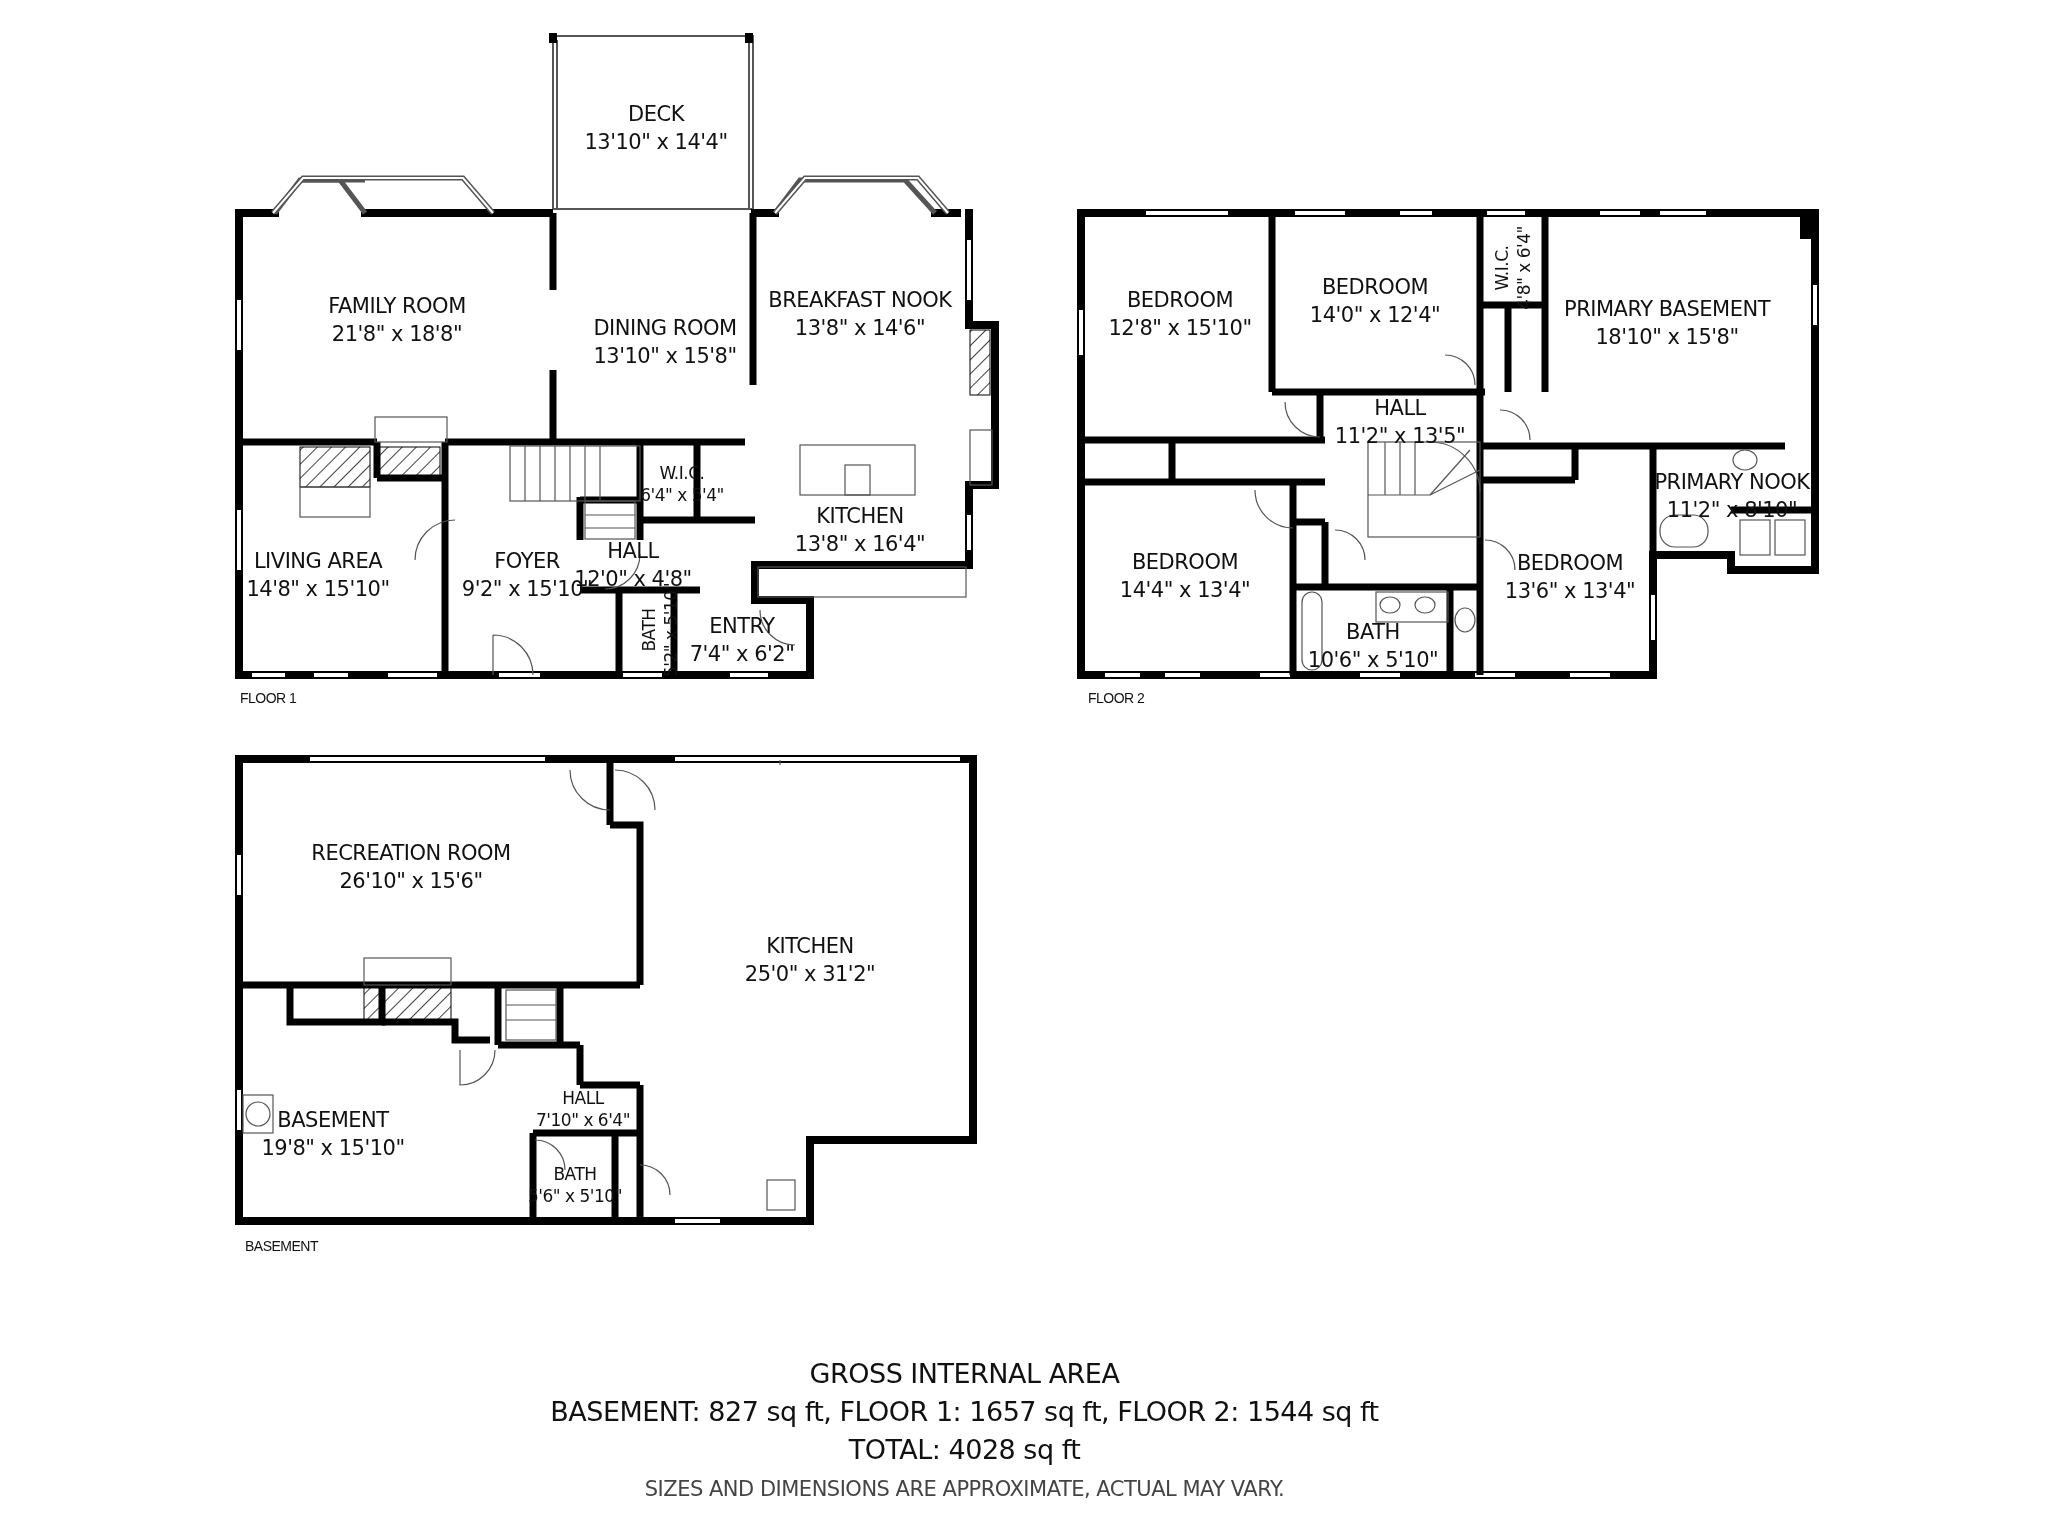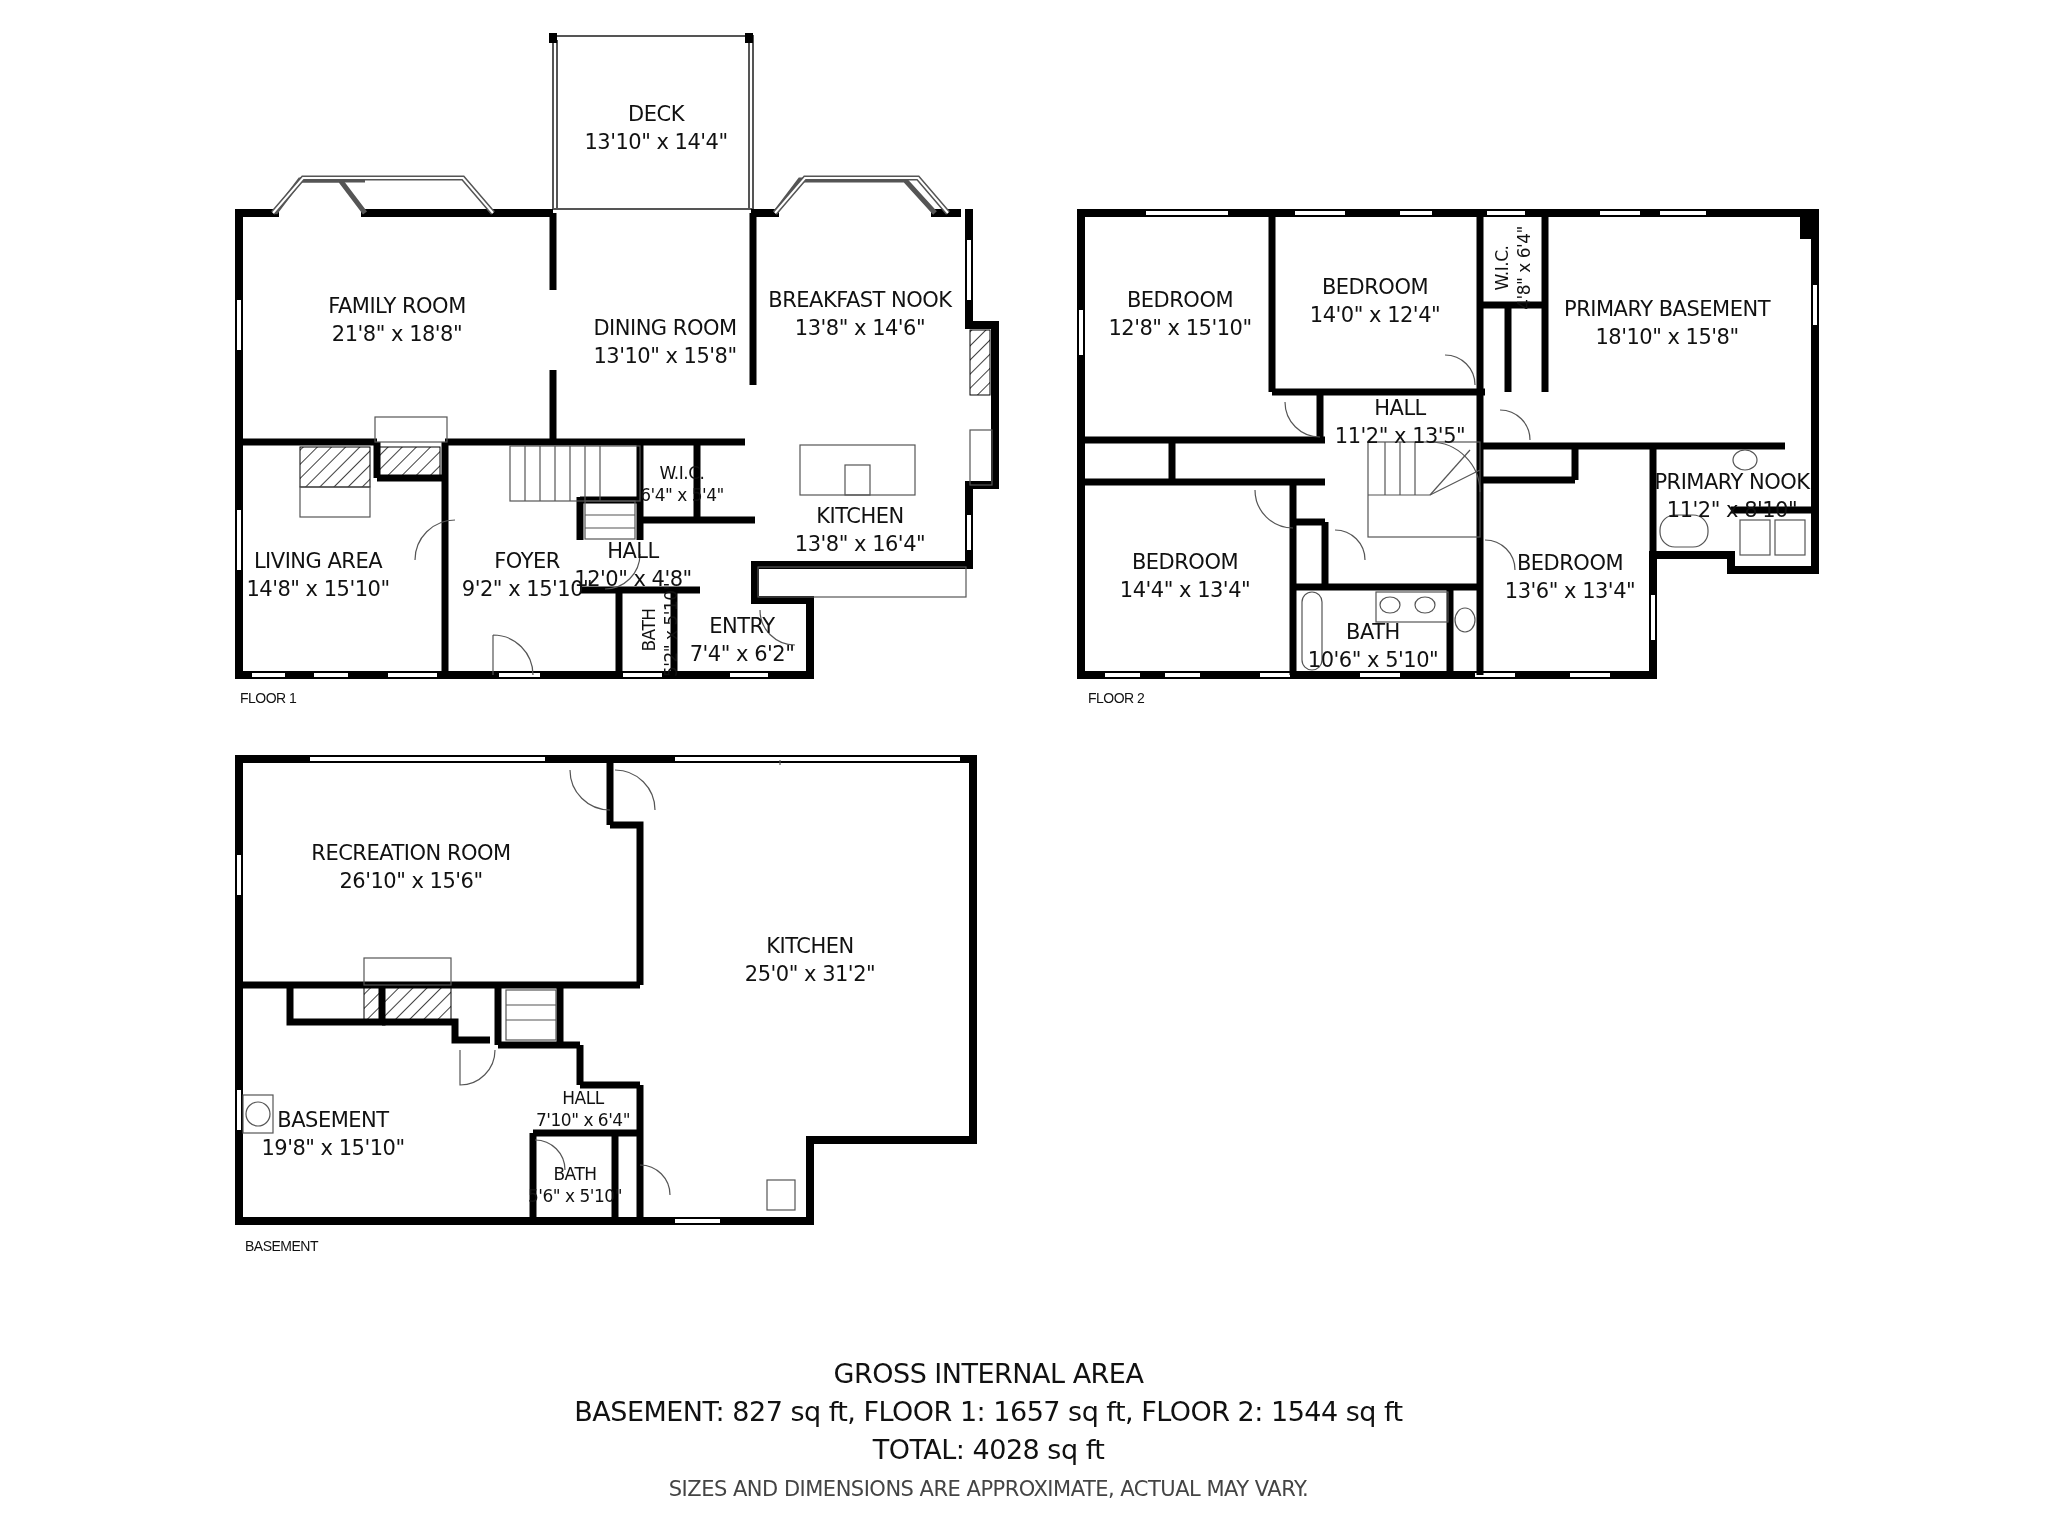--- a/index.html
+++ b/index.html
@@ -6,21 +6,21 @@
   body { width: 2048px; height: 1536px; position: relative; overflow: hidden;
          font-family: "DejaVu Sans", "Liberation Sans", sans-serif; color: #111; }
   svg.plan { position: absolute; left: 0; top: 0; width: 2048px; height: 1536px; }
   .lbl { position: absolute; text-align: center; transform: translate(-50%, -50%);
          font-size: 21px; line-height: 28px; letter-spacing: -0.5px; white-space: nowrap;
          font-family: "DejaVu Sans", sans-serif; }
   .lbl .name, .lbl .dim { display: block; }
   .lbl.small { font-size: 17px; line-height: 22px; }
   .lbl.vert { transform: translate(-50%, -50%) rotate(-90deg); }
   .floor-tag { position: absolute; font-size: 14px; font-family: Liberation Sans, sans-serif; letter-spacing: -0.5px; text-align: center; }
-  .f-line { position: absolute; left: 0; width: 1929px; text-align: center; letter-spacing: -0.5px; margin-left: 24px; }
+  .f-line { position: absolute; left: 0; width: 1929px; text-align: center; letter-spacing: -0.5px; }
 </style>
 </head>
 <body>
 
 <svg class="plan" viewBox="0 0 2048 1536" xmlns="http://www.w3.org/2000/svg">
   <defs>
     <pattern id="hatch" patternUnits="userSpaceOnUse" width="10" height="10" patternTransform="rotate(45)">
       <line x1="0" y1="0" x2="0" y2="10" stroke="#000" stroke-width="1.5"></line>
     </pattern>
   </defs>

